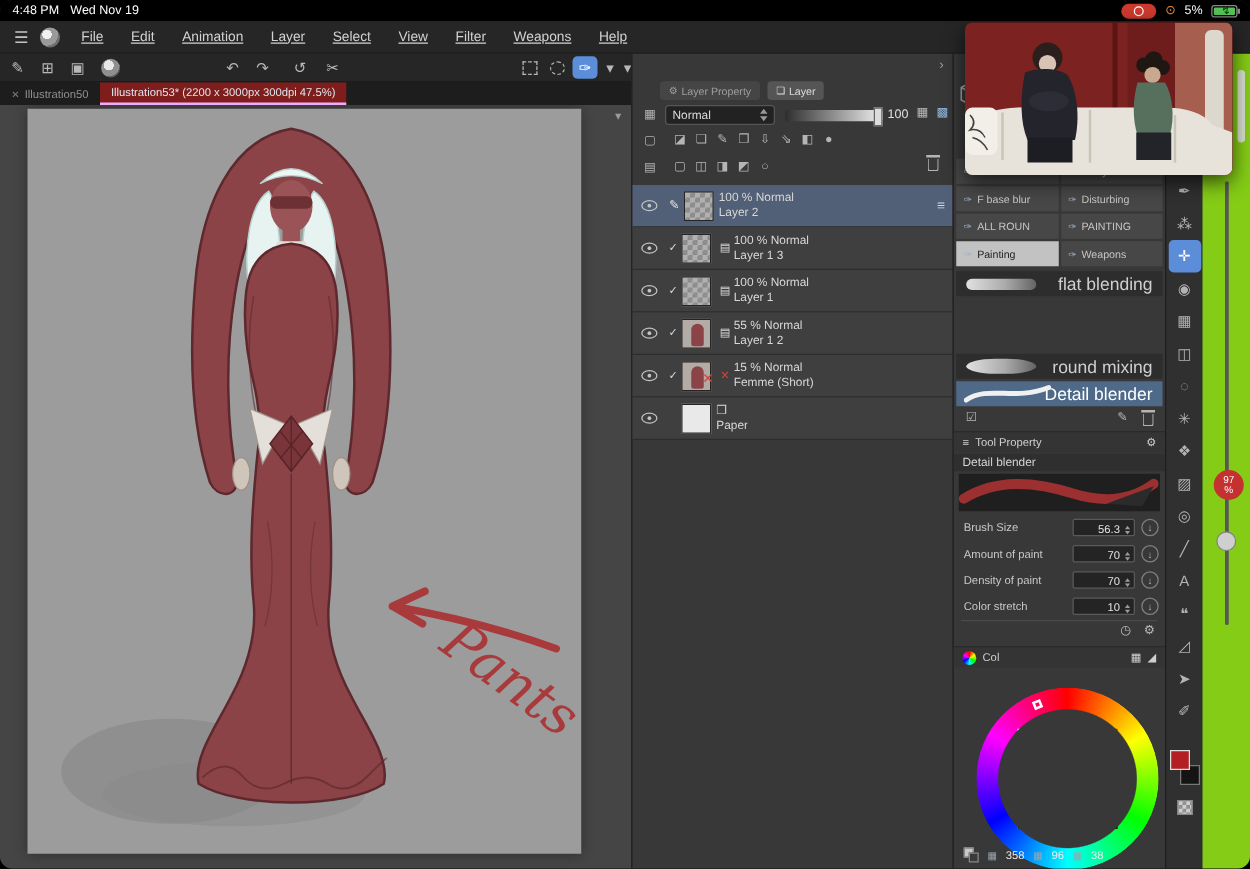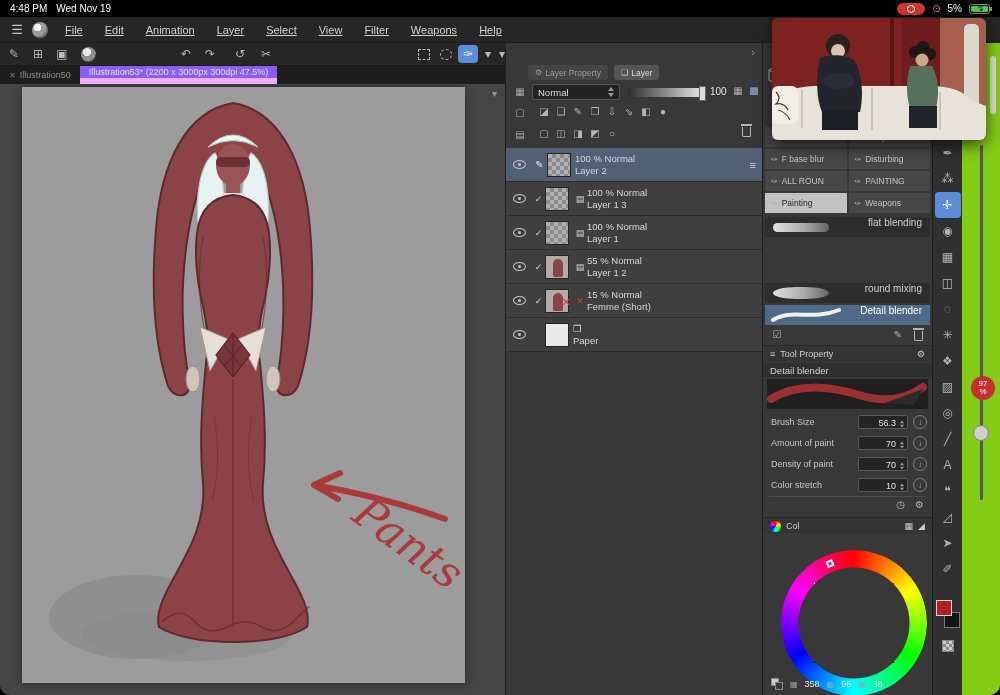--- a/index.html
+++ b/index.html
@@ -33,21 +33,21 @@
   .toolbar { position:absolute; top:43px; left:0; width:505px; height:23px; background:#262626; border-bottom:1px solid #191919; }
   .tbi { position:absolute; top:2px; width:20px; height:18px; display:flex; align-items:center; justify-content:center; font-size:12px; color:#b8b8b8; }
   .csp-sync { width:15px; height:15px; border-radius:50%; background: radial-gradient(circle at 40% 35%, #e8e8e8 0 30%, #8f8f8f 31% 65%, #5f5f5f 66%); }
   .sel-rect { width:12px; height:11px; border:1px dashed #b5b5b5; }
   .sel-circ { width:12px; height:11px; border:1px dashed #b5b5b5; border-radius:50%; }
   .tbi.active { background:#5b8dd9; border-radius:4px; color:#fff; }
   
   .tab-bar { position:absolute; top:66px; left:0; width:505px; height:18px; background:#1d1d1d; display:flex; align-items:stretch; font-size:9px; }
   .doc-tab { display:flex; align-items:center; gap:4px; padding:0 9px; color:#8f8f8f; }
   .doc-tab .x { font-size:8px; color:#7d7d7d; }
-  .doc-tab.active { background:#8b5cf6; color:#dde4ec; border-bottom:6px solid #f0abfc; }
+  .doc-tab.active { background:#7f1d1d; color:#dde4ec; border-bottom:2px solid #f0abfc; }
   
   .canvas-area { position:absolute; top:84px; left:0; width:505px; height:611px; background:#454545; overflow:hidden; }
   .canvas-page { position:absolute; left:22px; top:3px; width:443px; height:596px; background:#9c9c9c; box-shadow:0 0 10px rgba(0,0,0,.35); }
   .canvas-chevron { position:absolute; right:8px; top:4px; color:#9a9a9a; font-size:10px; }
   
   .layers-panel { position:absolute; left:505px; top:43px; width:257px; height:652px; background:#383838; border-left:1px solid #1e1e1e; }
   .lp-chevron { position:absolute; right:7px; top:3px; color:#9a9a9a; font-size:11px; }
   .lp-tab { position:absolute; top:22px; height:15px; display:flex; align-items:center; gap:3px; padding:0 7px; background:#454545; border-radius:3px; font-size:8.5px; color:#9f9f9f; }
   .lp-tab .ic { font-size:8px; }
   .lp-tab.active { background:#555; color:#ddd; }
@@ -83,21 +83,21 @@
   .row-menu { position:absolute; right:7px; font-size:11px; color:#d8d8d8; }
   .trash { display:inline-block; width:9px; height:10px; border:1px solid #b5b5b5; border-top:none; border-radius:0 0 2px 2px; position:relative; }
   .trash::before { content:""; position:absolute; left:-2px; top:-3px; width:11px; height:2px; background:#b5b5b5; }
   
   .subtool-panel { position:absolute; left:762px; top:43px; width:170px; height:302px; background:#383838; border-left:1px solid #1e1e1e; }
   .cube { position:absolute; left:4px; top:20px; }
   .st-row { position:absolute; left:2px; right:2px; height:20px; display:flex; gap:2px; }
   .st-cell { flex:1; background:#474747; display:flex; align-items:center; gap:4px; padding-left:6px; font-size:8.5px; color:#c6c6c6; overflow:hidden; white-space:nowrap; }
   .st-cell .bsm { font-size:8px; color:#9fb3c8; }
   .st-cell.sel { background:#c2c2c2; color:#1e1e1e; }
-  .brush-row { position:absolute; left:2px; right:2px; height:20px; background:#2d2d2d; display:flex; justify-content:flex-end; padding-right:8px; font-size:10px; color:#cfcfcf; }
+  .brush-row { position:absolute; left:2px; right:2px; height:20px; background:#2d2d2d; display:flex; align-items:center; justify-content:flex-end; padding-right:8px; font-size:14px; color:#cfcfcf; }
   .brush-row.sel { background:#4e6a88; color:#fff; }
   .stroke { position:absolute; left:8px; top:6px; width:56px; height:9px; border-radius:5px;
     background:linear-gradient(90deg,#f5f5f5,#b9b9b9 55%,#6a6a6a); opacity:.9; }
   .stroke.round { border-radius:50%/60%; height:12px; top:4px; }
   .st-foot { position:absolute; left:0; right:0; top:286px; height:16px; }
   
   .tool-prop { position:absolute; left:762px; top:345px; width:170px; height:172px; background:#383838; border-left:1px solid #1e1e1e; border-top:1px solid #272727; }
   .panel-head { position:absolute; left:0; right:0; top:0; height:16px; display:flex; align-items:center; gap:5px; padding:0 7px; font-size:9px; color:#cfcfcf; background:#343434; }
   .panel-head .spacer { flex:1; }
   .tp-name { position:absolute; left:0; right:0; top:17px; height:14px; background:#2f2f2f; font-size:9.5px; color:#d5d5d5; padding-left:7px; display:flex; align-items:center; }

